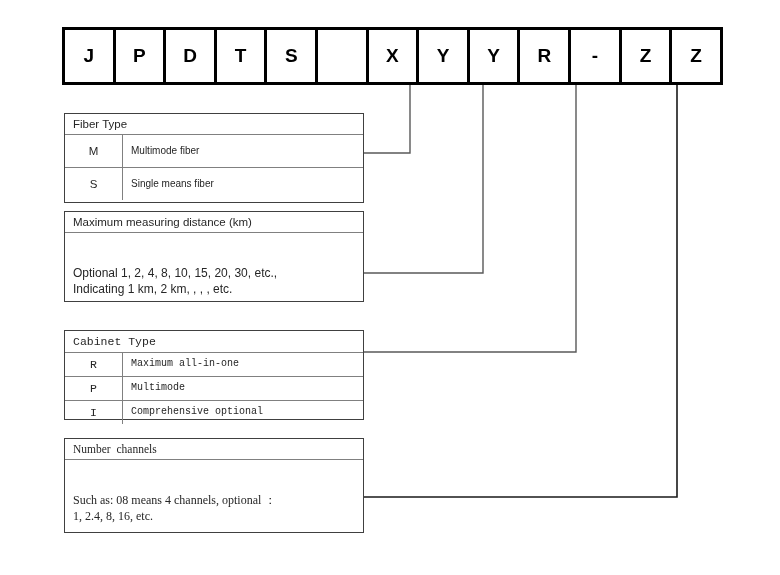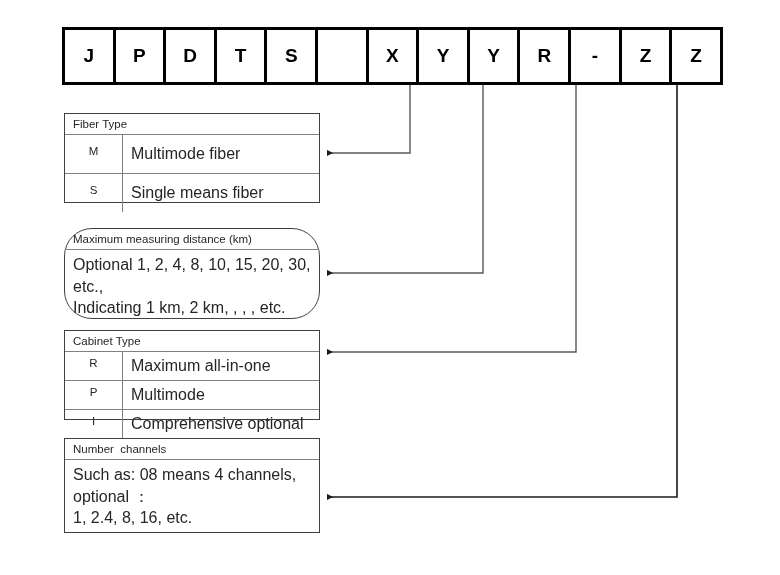--- a/index.html
+++ b/index.html
@@ -39,21 +39,21 @@
     font-weight: bold;
     color: #000000;
     letter-spacing: 0;
   }
   .code-cell:last-child { border-right: none; }
 
   
   .legend-box {
     position: absolute;
     left: 64px;
-    width: 256px;
+    width: 300px;
     box-sizing: border-box;
     border: 1px solid #404040;
     background: #ffffff;
     font-size: 11.5px;
     color: #262626;
   }
   .legend-title {
     box-sizing: border-box;
     padding: 4px 6px 4px 8px;
     border-bottom: 1px solid #808080;
@@ -72,37 +72,38 @@
     box-sizing: border-box;
     border-right: 1px solid #808080;
     padding: 5px 6px;
     text-align: center;
     font-size: 11.5px;
   }
   .legend-val {
     flex: 1;
     box-sizing: border-box;
     padding: 5px 8px;
-    font-size: 16px;
+    font-size: 10px;
   }
   .legend-body {
     box-sizing: border-box;
     padding: 4px 8px 4px 8px;
-    font-size: 16px;
+    font-size: 12px;
     line-height: 1.35;
     white-space: pre-line;
+    margin-top: 28px;
   }
 
   
   #box-fiber  { top: 113px; height: 90px; }
   #box-fiber .legend-key,
   #box-fiber .legend-val { padding-top: 10px; padding-bottom: 10px; }
-  #box-distance { top: 228px; height: 91px; border-radius: 28px; }
-  #box-cabinet  { top: 330px; height: 90px; }
-  #box-channels { top: 438px; height: 95px; }
+  #box-distance { top: 211px; height: 91px; }
+  #box-cabinet  { top: 330px; height: 90px; font-family: Liberation Mono, monospace; }
+  #box-channels { top: 438px; height: 95px; font-family: Liberation Serif, serif; }
 
   
   #connectors {
     position: absolute;
     left: 0; top: 0;
     width: 780px; height: 575px;
     pointer-events: none;
   }
 </style>
 </head>

